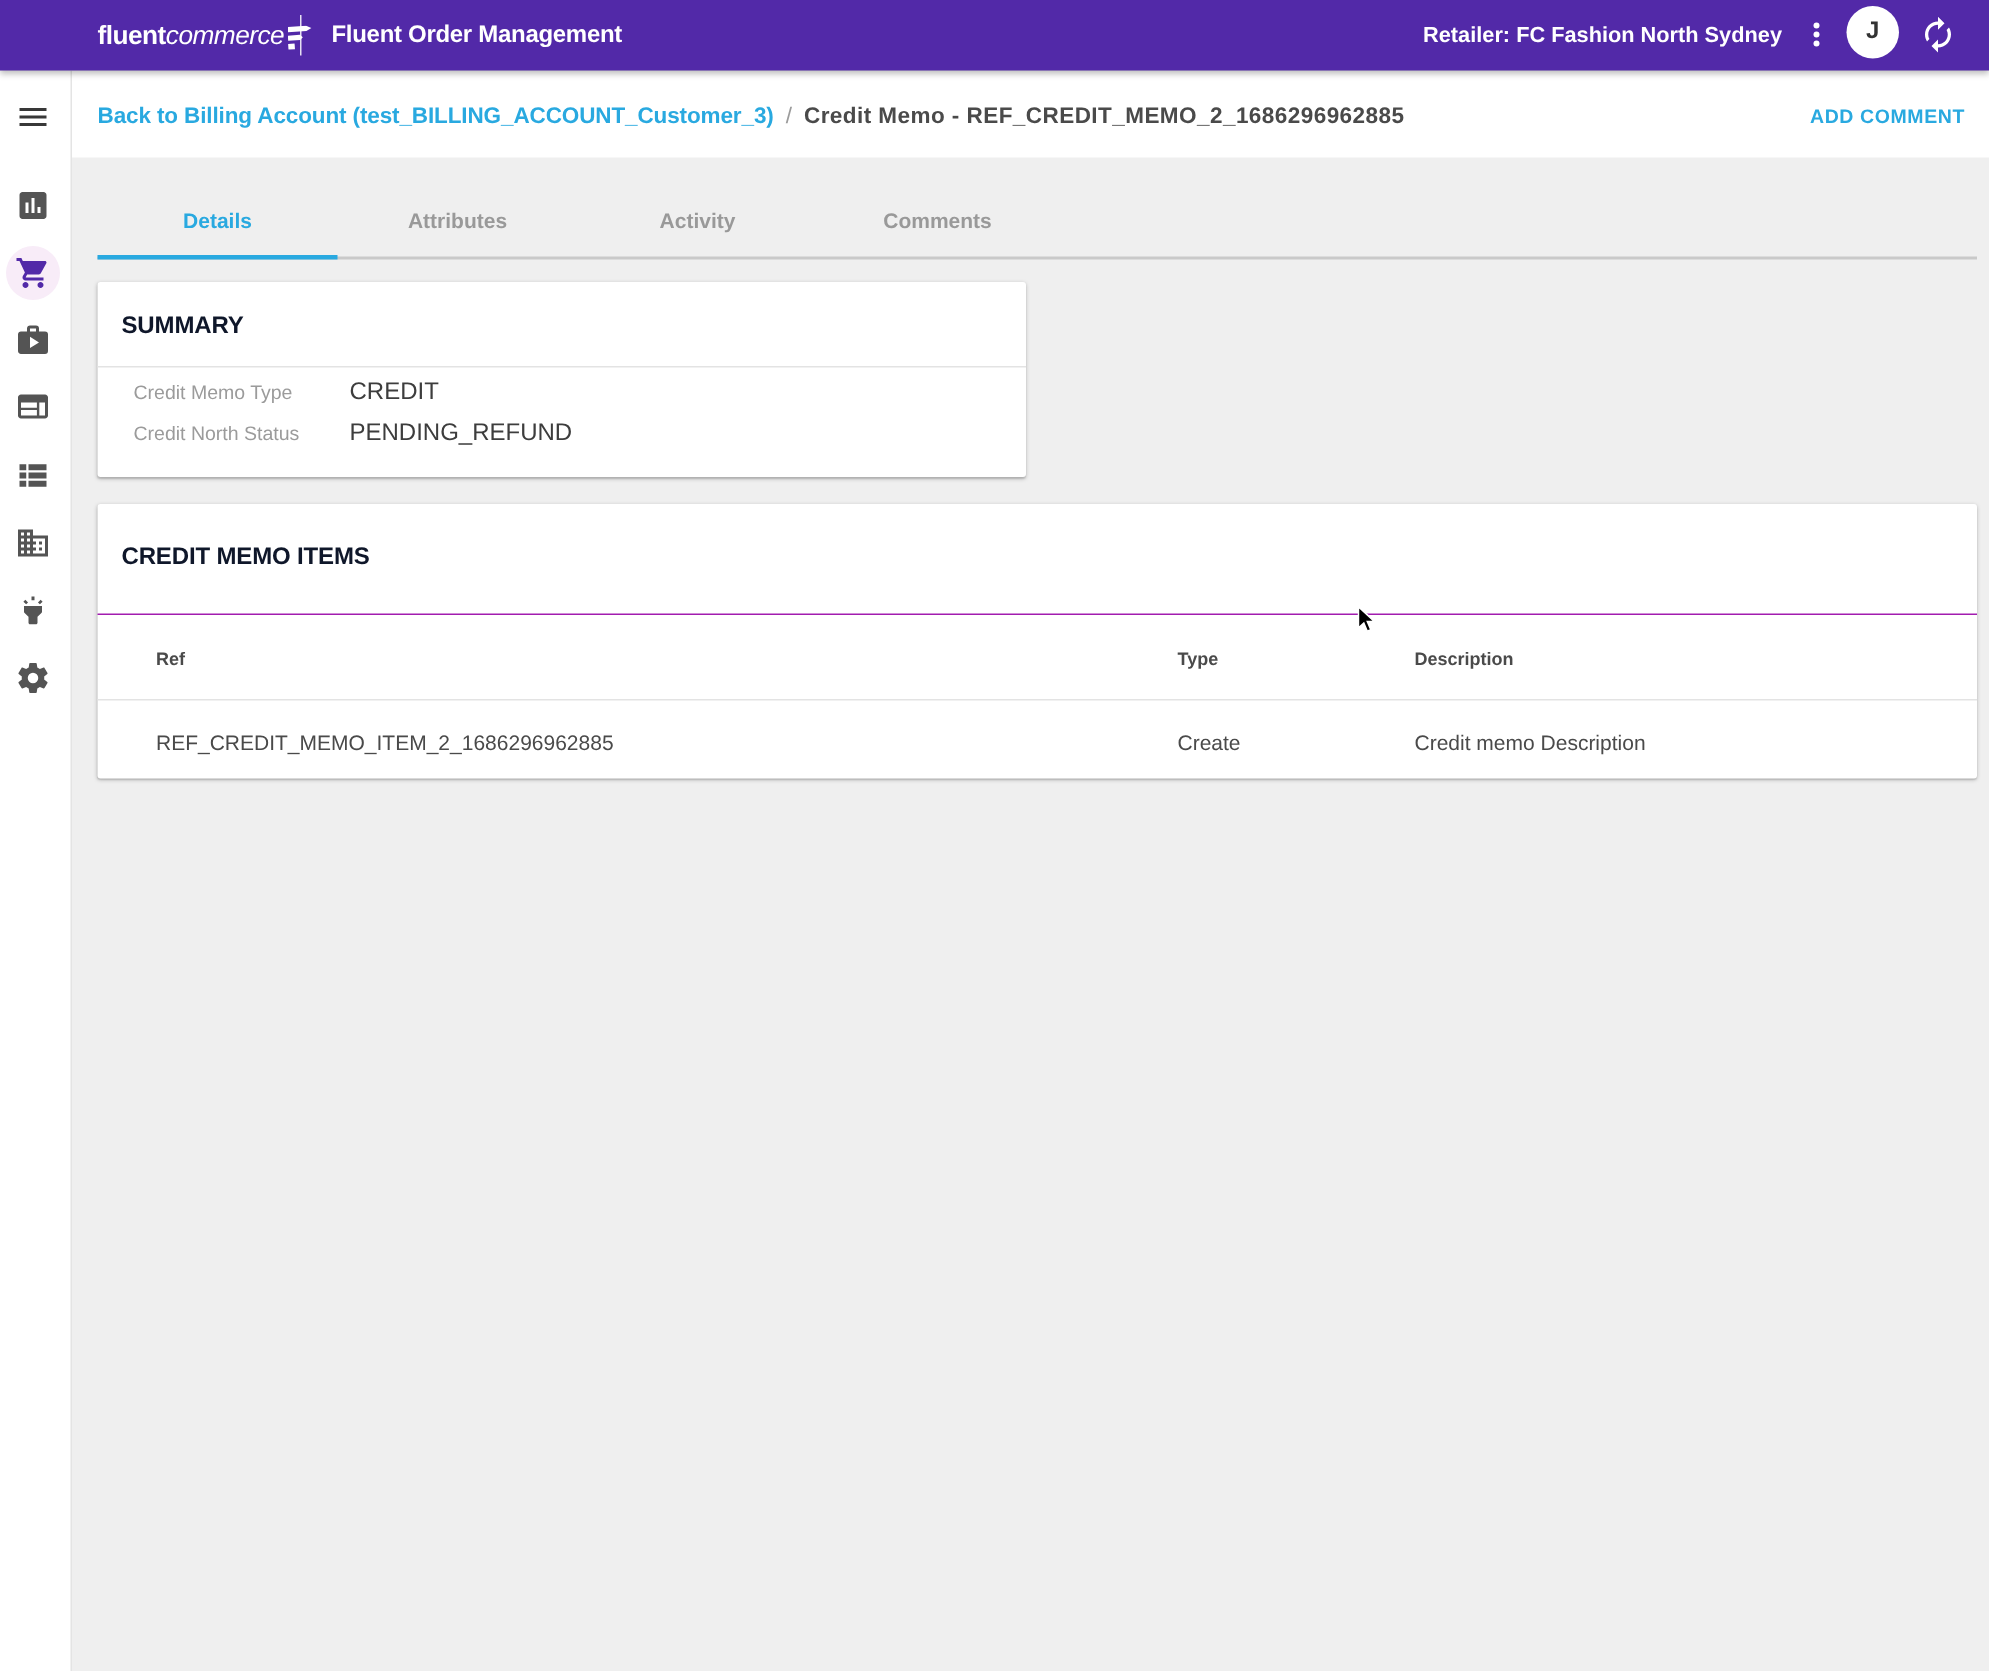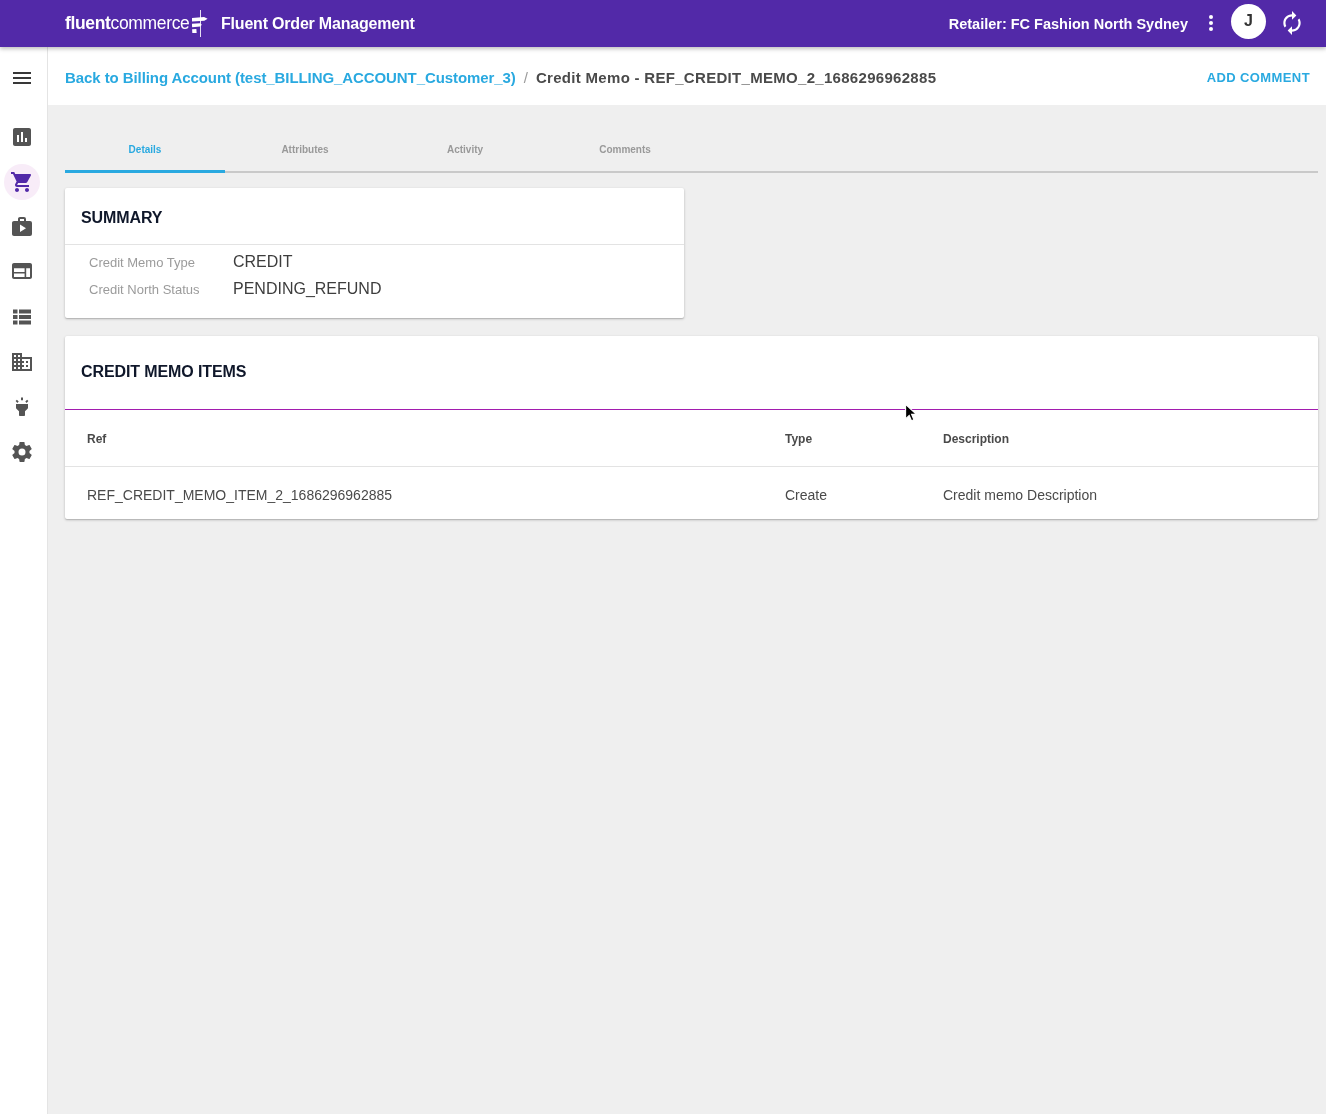--- a/index.html
+++ b/index.html
@@ -3,21 +3,21 @@
 <meta charset="utf-8">
 <style>
   * { margin:0; padding:0; box-sizing:border-box; }
   html,body { width:1326px; height:1114px; overflow:hidden; }
   body { position:relative; background:#efefef; font-family:"Liberation Sans","DejaVu Sans",sans-serif; -webkit-font-smoothing:antialiased; }
 
   
   .appbar { position:absolute; top:0; left:0; width:1326px; height:47px; background:#5229a8; display:flex; align-items:center; box-shadow:0 2px 4px rgba(0,0,0,0.25); z-index:30; }
   .logo { position:absolute; left:40px; top:0; height:47px; display:flex; align-items:center; color:#fff; font-size:17.5px; letter-spacing:-0.35px;margin-left:25px; }
   .logo .bold { font-weight:700; }
-  .logo .light { font-weight:400; }
+  .logo .light { font-weight:400;font-style:italic; }
   .logo-mark { width:17px; height:16px; margin-left:3px; margin-top:3px; }
   .appbar-sep { position:absolute; left:200px; top:10px; width:1px; height:27px; background:rgba(255,255,255,0.85); }
   .appbar-title { position:absolute; left:221px; top:0; height:47px; display:flex; align-items:center; color:#fff; font-size:16px; font-weight:700; letter-spacing:-0.2px; }
   .appbar-right { position:absolute; right:0; top:0; height:47px; width:400px; }
   .appbar-right > * { position:absolute; }
   .retailer { right:138px; top:0; height:47px; display:flex; align-items:center; color:#fff; font-size:14.5px; font-weight:700; white-space:nowrap; }
   .kebab { left:273px; top:11px; width:24px; height:24px; display:flex; flex-direction:column; align-items:center; justify-content:center; gap:1.5px; cursor:pointer; }
   .kebab i { width:4.5px; height:4.5px; border-radius:50%; background:#fff; display:block; }
   .avatar { left:305px; top:3.5px; width:35px; height:35px; border-radius:50%; background:#fff; color:#333333; font-size:16px; font-weight:700; display:flex; align-items:center; justify-content:center; cursor:pointer; }
   .syncbtn { left:353px; top:10px; width:26px; height:26px; cursor:pointer; }
@@ -35,39 +35,39 @@
   .crumbs { margin-left:17px; font-size:15px; font-weight:700; white-space:nowrap; }
   .crumb-link { color:#29a9e0; text-decoration:none; cursor:pointer; letter-spacing:-0.08px; }
   .crumb-sep { color:#9b9b9b; font-weight:400; padding:0 8px; }
   .crumb-current { color:#4a4a4a; letter-spacing:0.3px; }
   .crumb-action { margin-left:auto; margin-right:16px; color:#29a9e0; font-size:13px; font-weight:700; letter-spacing:0.4px; cursor:pointer; white-space:nowrap; }
 
   
   .main { position:absolute; top:105px; left:48px; right:0; bottom:0; background:#efefef; }
   .tabs { position:relative; height:67px; margin:0 8px 0 17px; }
   .tabs-baseline { position:absolute; left:0; right:0; bottom:-1px; height:2.5px; background:#c9c9c9; }
-  .tab { position:absolute; top:0; height:65px; width:160px; display:flex; align-items:flex-end; justify-content:center; padding-bottom:15px; font-size:10px; font-weight:700; color:#999999; cursor:pointer; }
+  .tab { position:absolute; top:0; height:65px; width:160px; display:flex; align-items:flex-end; justify-content:center; padding-bottom:15px; font-size:14px; font-weight:700; color:#999999; cursor:pointer; }
   .tab.active { color:#29a9e0; }
   .tab-underline { position:absolute; left:0; bottom:-1px; width:160px; height:3px; background:#29a9e0; z-index:2; }
 
   .card { background:#fff; border-radius:2px; box-shadow:0 1px 3px rgba(0,0,0,0.2), 0 1px 1px rgba(0,0,0,0.12); }
   .card-title { font-size:16px; font-weight:700; color:#0f172a; letter-spacing:-0.1px; }
 
   .summary-card { margin:16px 0 0 17px; width:619px; }
   .summary-head { height:57px; padding:4px 16px 0; display:flex; align-items:center; border-bottom:1px solid #e3e3e3; }
   .summary-body { padding:3px 16px 15px 24px; }
   .field-row { height:27.3px; line-height:27.3px; white-space:nowrap; }
   .field-label { display:inline-block; width:144px; font-size:13px; color:#9b9b9b; }
   .field-value { font-size:16px; color:#3d3d3d; }
 
   .items-card { margin:18px 0 0 17px; width:1253px; }
   .items-head { height:74px; padding:0 16px; display:flex; align-items:center; border-bottom:1px solid #a21caf; }
   .thead { height:57px; display:flex; align-items:center; padding-top:3px; border-bottom:1px solid #e3e3e3; font-size:12px; font-weight:700; color:#4a4a4a; }
   .trow { height:52px; display:flex; align-items:center; padding-top:4px; font-size:14px; color:#4a4a4a; }
-  .col-ref { padding-left:22px; width:720px; flex:none; }
+  .col-ref { padding-left:39px; width:720px; flex:none; }
   .col-type { width:158px; flex:none; }
   .col-desc { flex:1; }
 
   .cursor { position:absolute; left:905px; top:404px; z-index:99; pointer-events:none; }
 </style>
 </head>
 <body>
 
 <header class="appbar">
   <div class="logo">

